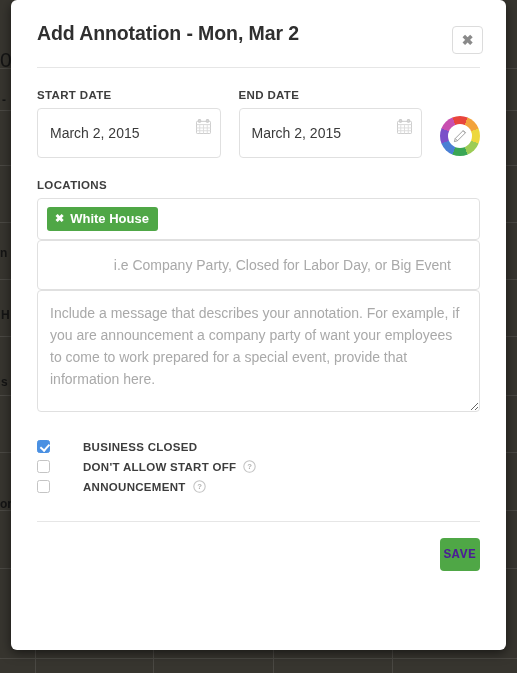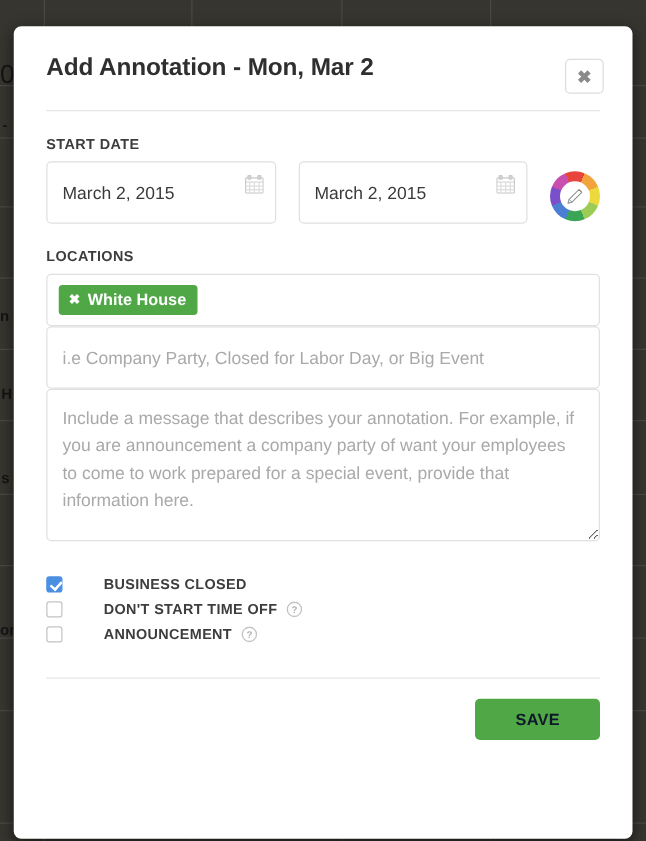--- a/index.html
+++ b/index.html
@@ -50,21 +50,21 @@
   }
   .bg-frag.lg {
     font-size: 21px;
     font-weight: normal;
   }
 
   
   .modal {
     position: absolute;
     left: 11px;
-    top: 21px;
+    top: 0;
     width: 495px;
     height: 650px;
     background: #ffffff;
     border-radius: 6px;
     box-shadow: 0 3px 11px rgba(0,0,0,0.55);
     box-sizing: border-box;
     overflow: hidden;
   }
 
   .modal-header {
@@ -290,29 +290,29 @@
     background: #e6e6e6;
     margin: 28px 26px 0 26px;
   }
   .modal-footer {
     padding: 16px 26px 0 26px;
     display: flex;
     justify-content: flex-end;
   }
   .save-button {
     background: #4fa746;
-    color: #0f172a;
+    color: #4c1d95;
     border: none;
     border-radius: 4px;
     font-size: 13px;
     font-weight: bold;
     letter-spacing: 0.3px;
-    padding: 9px 32px;
-    cursor: pointer;
-    font-family: Liberation Sans, sans-serif;
+    padding: 9px 4px;
+    cursor: pointer;
+    font-family: Liberation Mono, monospace;
   }
 </style>
 </head>
 <body>
 
 <div class="backdrop">
   <div class="bg-grid">
     <div class="bg-hline" style="top:68px"></div>
     <div class="bg-hline" style="top:110px"></div>
     <div class="bg-hline" style="top:165px"></div>
@@ -366,20 +366,21 @@
               <line x1="8" y1="6.5" x2="8" y2="15.5"></line>
               <line x1="12" y1="6.5" x2="12" y2="15.5"></line>
               <line x1="0.5" y1="9.5" x2="15.5" y2="9.5"></line>
               <line x1="0.5" y1="12.5" x2="15.5" y2="12.5"></line>
             </g>
           </svg>
         </div>
       </div>
 
       <div class="col col-end">
+        <div class="field-label">END DATE</div>
         <div class="input-wrap">
           <input class="text-input" type="text" value="March 2, 2015" style="">
           <svg class="cal-icon" viewBox="0 0 16 16">
             <rect x="0.5" y="2.5" width="15" height="13" rx="1" fill="#fff" stroke="#c9c9c9"></rect>
             <rect x="2.5" y="0.5" width="2.5" height="3" rx="0.6" fill="#d6d6d6" stroke="#c9c9c9"></rect>
             <rect x="11" y="0.5" width="2.5" height="3" rx="0.6" fill="#d6d6d6" stroke="#c9c9c9"></rect>
             <rect x="0.5" y="5.5" width="15" height="1" fill="#d6d6d6"></rect>
             <g stroke="#dcdcdc" stroke-width="1">
               <line x1="4" y1="6.5" x2="4" y2="15.5"></line>
               <line x1="8" y1="6.5" x2="8" y2="15.5"></line>
@@ -405,34 +406,34 @@
     
     <div class="field-label">LOCATIONS</div>
     <div class="locations-box">
       <span class="tag">
         <span class="tag-x">✖</span>
         <span>White House</span>
       </span>
     </div>
 
     
-    <input class="text-input" type="text" style="padding-right: 28px;" placeholder="i.e Company Party, Closed for Labor Day, or Big Event">
+    <input class="text-input" type="text" style="padding-right: 28px; text-align: right;" placeholder="i.e Company Party, Closed for Labor Day, or Big Event">
 
     
     <textarea class="textarea" placeholder="Include a message that describes your annotation. For example, if you are announcement a company party of want your employees to come to work prepared for a special event, provide that information here." style=""></textarea>
 
     
     <div class="checks" id="checkbox-list">
         <div class="check-row">
           <span class="cbox checked"></span>
           <span class="check-label">BUSINESS CLOSED</span>
         </div>
         <div class="check-row">
           <span class="cbox"></span>
-          <span class="check-label">DON'T START TIME OFF</span>
+          <span class="check-label">DON'T ALLOW START OFF</span>
           <svg class="help-icon" viewBox="0 0 16 16">
             <circle cx="8" cy="8" r="7" fill="#fff" stroke="#c3c3c3" stroke-width="1.3"></circle>
             <text x="8" y="11.6" text-anchor="middle" font-size="9.5" font-weight="bold" fill="#b0b0b0" font-family="Liberation Sans, sans-serif">?</text>
           </svg>
         </div>
         <div class="check-row">
           <span class="cbox"></span>
           <span class="check-label">ANNOUNCEMENT</span>
           <svg class="help-icon" viewBox="0 0 16 16">
             <circle cx="8" cy="8" r="7" fill="#fff" stroke="#c3c3c3" stroke-width="1.3"></circle>

